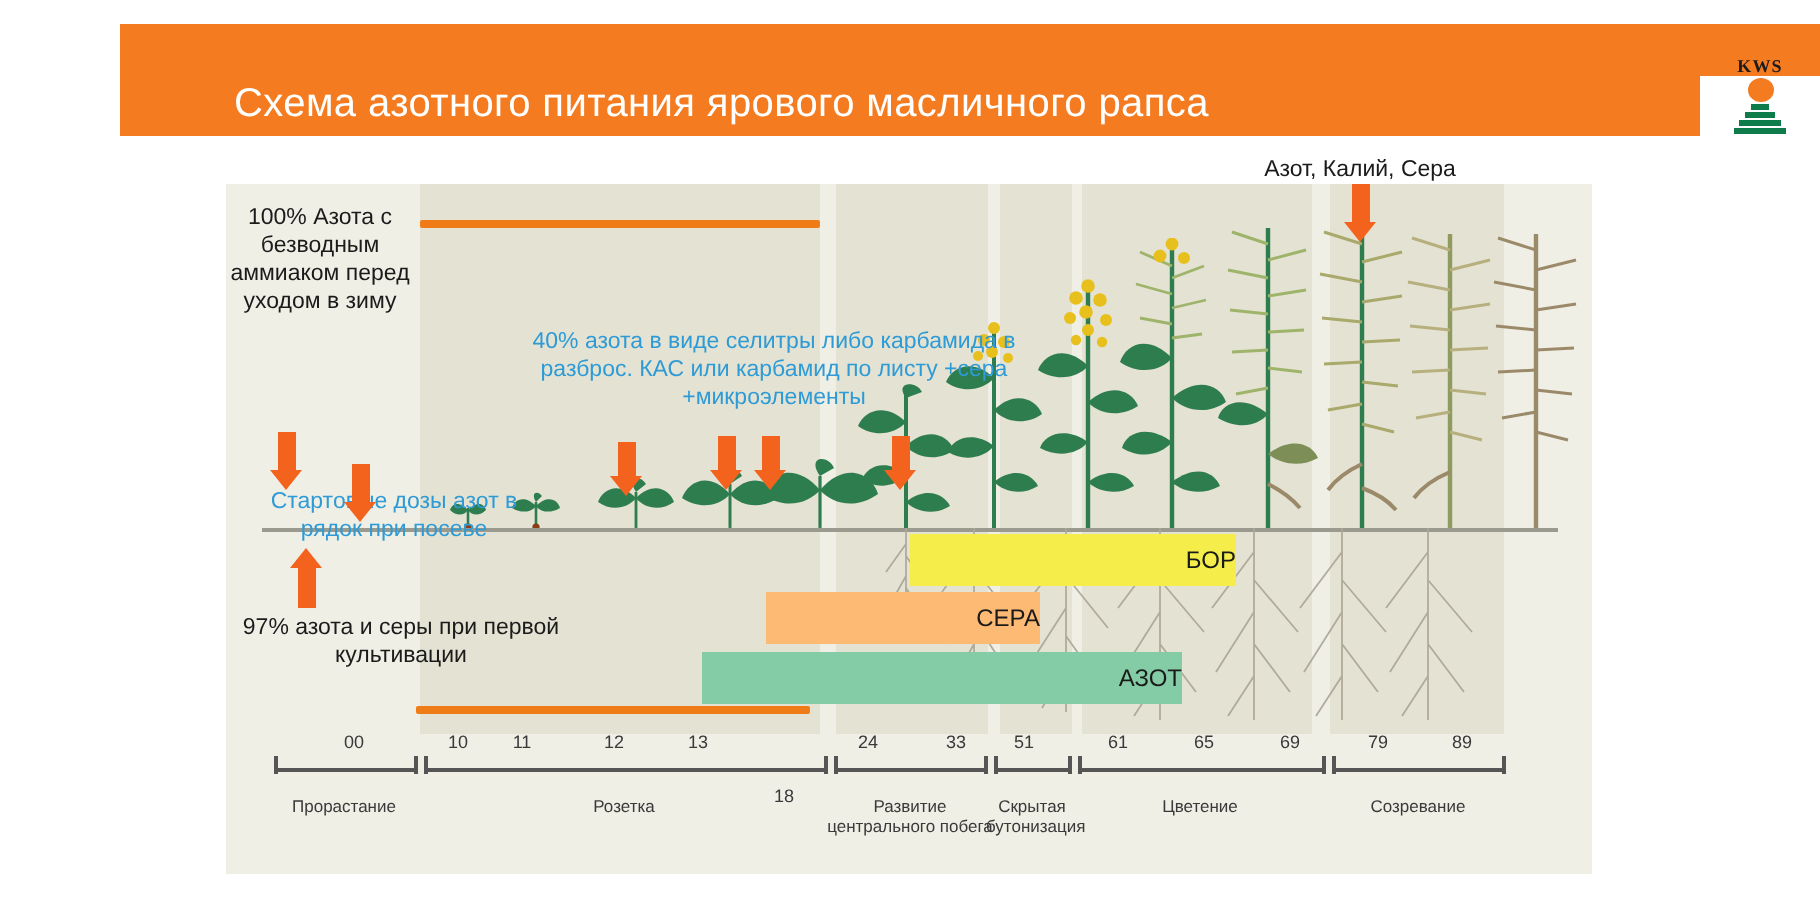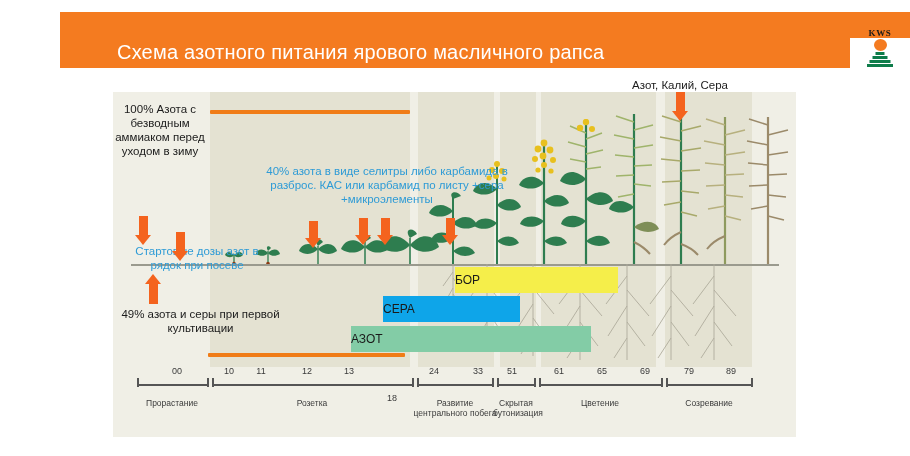--- a/index.html
+++ b/index.html
@@ -62,21 +62,21 @@
     border-top:10px solid #F4631E;
   }
   .arrow-up .stem{width:9px;left:-4.5px;}
   .arrow-up .head{
     left:-8.5px;top:0;border-left:8.5px solid transparent;border-right:8.5px solid transparent;
     border-bottom:10px solid #F4631E;
   }
 
   
   .nutbar{
-    position:absolute;height:26px;display:flex;align-items:center;justify-content:flex-start;
+    position:absolute;height:26px;display:flex;align-items:center;justify-content:flex-end;
     font-size:12px;color:#1a1a1a;
   }
   .nutbar span{position:relative;z-index:2;}
 
   
   .lbl{position:absolute;font-size:11.5px;color:#1b1b1b;line-height:14px;text-align:center;}
   .lbl-blue{color:#2E9BD6;}
 
   
   .axis{position:absolute;left:0;top:0;width:778px;height:70px;}
@@ -252,31 +252,31 @@
       <path d="M467 0 v96 M467 12 l-21 28 M467 26 l22 26 M467 42 l-19 30 M467 58 l18 24 M467 74 l-13 20"></path>
       <path d="M514 0 v96 M514 12 l-21 28 M514 26 l22 26 M514 42 l-19 30 M514 58 l18 24 M514 74 l-13 20"></path>
       <path d="M558 0 v96 M558 12 l-21 28 M558 26 l22 26 M558 42 l-19 30 M558 58 l18 24 M558 74 l-13 20"></path>
       <path d="M601 0 v96 M601 12 l-21 28 M601 26 l22 26 M601 42 l-19 30 M601 58 l18 24 M601 74 l-13 20"></path>
     </g>
   </svg>
 
   <div class="nutbar" style="left:342px;top:175px;width:163px;background:#F5EE4A;">
     <span>БОР</span>
   </div>
-  <div class="nutbar" style="left:270px;top:204px;width:137px;background:#0ea5e9;">
+  <div class="nutbar" style="left:270px;top:204px;width:137px;background:#fdba74;">
     <span>СЕРА</span>
   </div>
   <div class="nutbar" style="left:238px;top:234px;width:240px;background:#83CCA6;">
     <span>АЗОТ</span>
   </div>
 
   <div class="lbl" style="left:-8px;top:10px;width:110px;">100% Азота с безводным аммиаком перед уходом в зиму</div>
   <div class="lbl lbl-blue" style="left:15px;top:108px;width:138px;margin-top:44px;">Стартовые дозы азот в рядок при посеве</div>
   <div class="lbl lbl-blue" style="left:150px;top:72px;width:248px;">40% азота в виде селитры либо карбамида в разброс. КАС или карбамид по листу +сера +микроэлементы</div>
-  <div class="lbl" style="left:5px;top:215px;width:165px;">49% азота  и серы при первой культивации</div>
+  <div class="lbl" style="left:5px;top:215px;width:165px;">97% азота  и серы при первой культивации</div>
 
   <div class="arrow arrow-down" style="left:30px;top:124px;">
     <div class="stem" style="height:19px;"></div>
       <div class="head" style="top:19px;"></div>
   </div>
   <div class="arrow arrow-down" style="left:67px;top:140px;">
     <div class="stem" style="height:19px;"></div>
       <div class="head" style="top:19px;"></div>
   </div>
   <div class="arrow arrow-down" style="left:200px;top:129px;">

